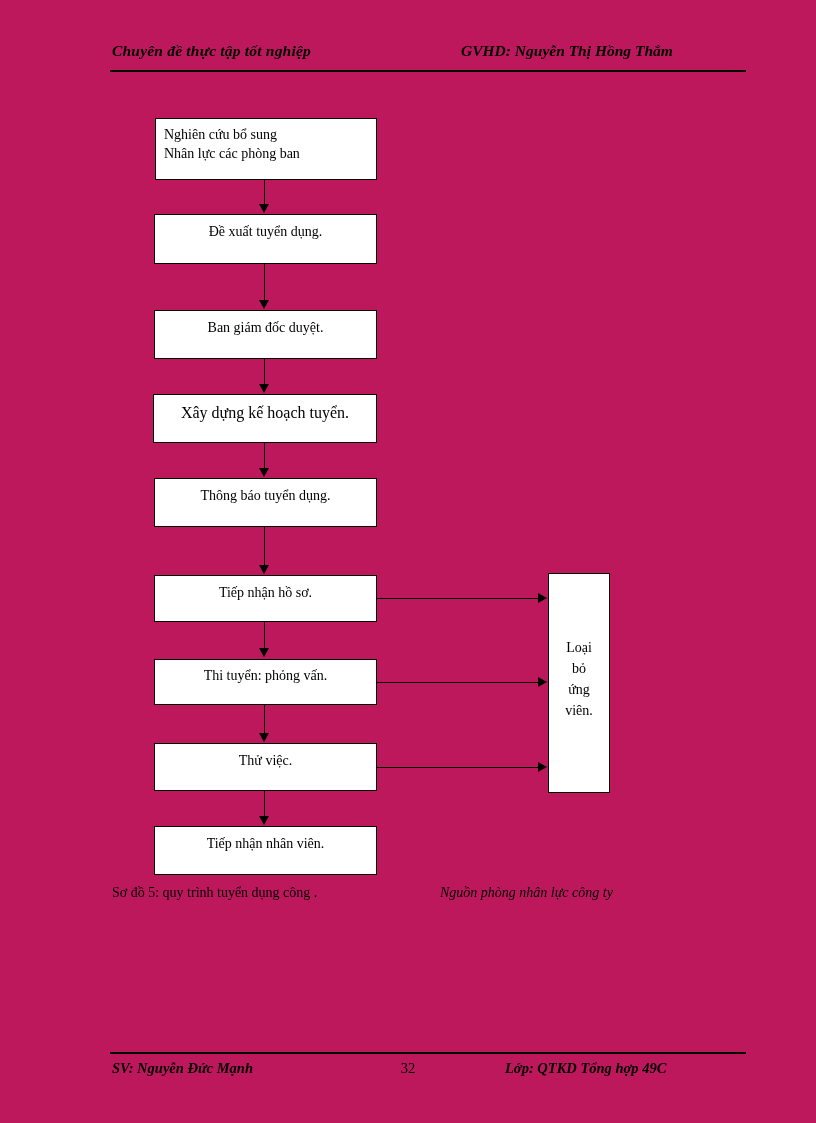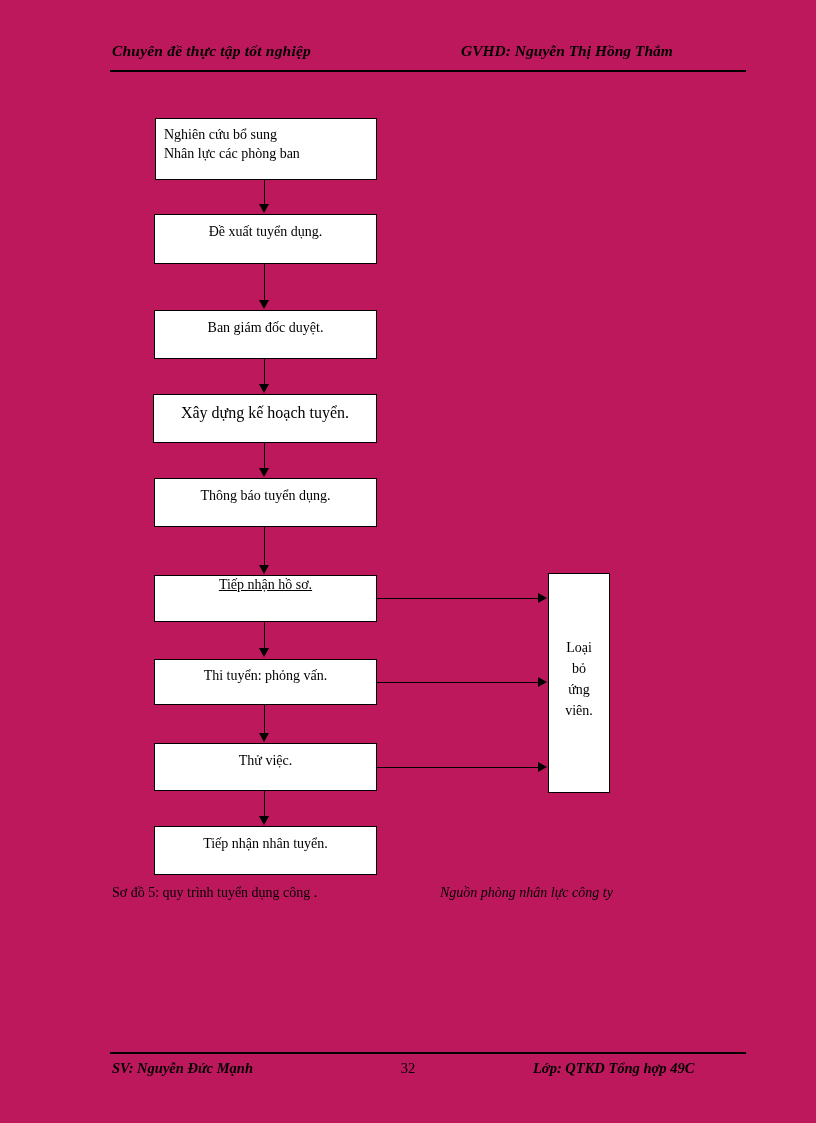--- a/index.html
+++ b/index.html
@@ -133,21 +133,21 @@
     white-space: nowrap;
   }
   .ftr-left { left: 112px; }
   .ftr-page {
     left: 0; width: 816px;
     text-align: center;
     font-style: normal;
     font-weight: normal;
     font-size: 14.5px;
   }
-  .ftr-right { left: 505px; margin-left: 28px; }
+  .ftr-right { left: 505px; }
 </style>
 </head>
 <body>
 
 <div id="page">
 
   <div class="hdr-left">Chuyên đề thực tập tốt nghiệp</div>
   <div class="hdr-right">GVHD: Nguyễn Thị Hồng Thắm</div>
   <div class="rule rule-header"></div>
 
@@ -178,39 +178,39 @@
     <div class="v-arrow" style="left:264px; top:443px; height:27px;"></div>
     <div class="v-head" style="left:259px; top:468px;"></div>
 
     <div class="fc-box" style="left:154px; top:478px; width:223px; height:49px;">
       <div class="fc-text" style="top:8px;">Thông báo tuyển dụng.</div>
     </div>
     <div class="v-arrow" style="left:264px; top:527px; height:40px;"></div>
     <div class="v-head" style="left:259px; top:565px;"></div>
 
     <div class="fc-box" style="left:154px; top:575px; width:223px; height:47px;">
-      <div class="fc-text" style="top:0;text-decoration:underline;">Tiếp nhận hồ sơ.</div>
+      <div class="fc-text" style="top:8px;">Tiếp nhận hồ sơ.</div>
     </div>
     <div class="v-arrow" style="left:264px; top:622px; height:28px;"></div>
     <div class="v-head" style="left:259px; top:648px;"></div>
 
     <div class="fc-box" style="left:154px; top:659px; width:223px; height:46px;">
       <div class="fc-text" style="top:7px;">Thi tuyển: phỏng vấn.</div>
     </div>
     <div class="v-arrow" style="left:264px; top:705px; height:30px;"></div>
     <div class="v-head" style="left:259px; top:733px;"></div>
 
     <div class="fc-box" style="left:154px; top:743px; width:223px; height:48px;">
       <div class="fc-text" style="top:8px;">Thử việc.</div>
     </div>
     <div class="v-arrow" style="left:264px; top:791px; height:27px;"></div>
     <div class="v-head" style="left:259px; top:816px;"></div>
 
     <div class="fc-box" style="left:154px; top:826px; width:223px; height:49px;">
-      <div class="fc-text" style="top:8px;">Tiếp nhận nhân tuyển.</div>
+      <div class="fc-text" style="top:8px;">Tiếp nhận nhân viên.</div>
     </div>
 
     <div class="fc-box" style="left:548px; top:573px; width:62px; height:220px;">
       <div class="fc-text" style="top:63px; line-height:1.5;">Loại
 bỏ
 ứng
 viên.</div>
     </div>
 
     <div class="h-arrow" style="left:377px; top:598px; width:163px;"></div>

